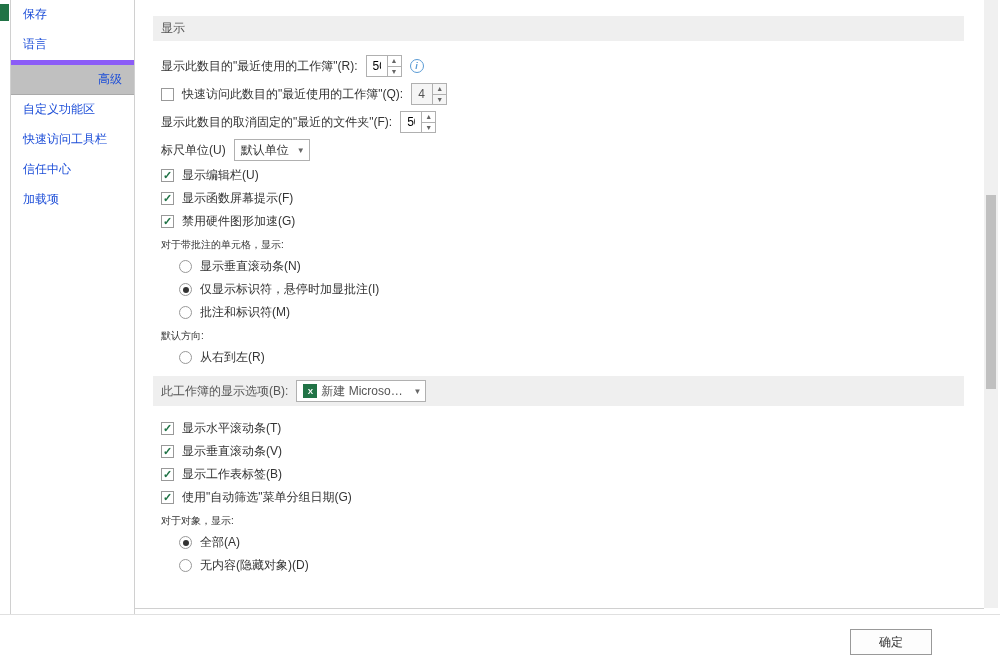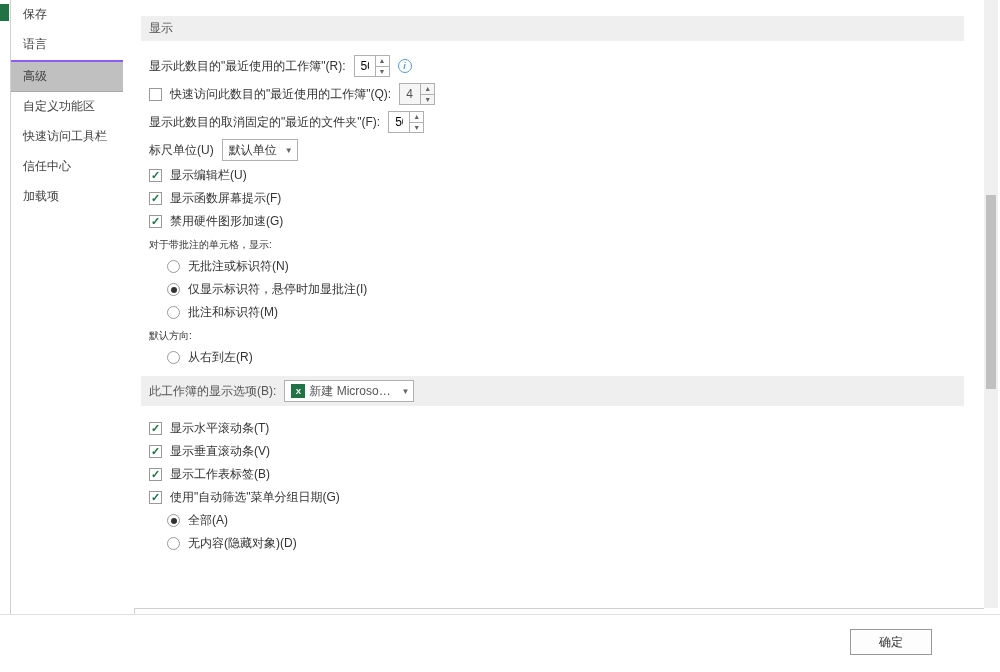--- a/index.html
+++ b/index.html
@@ -39,32 +39,33 @@
     .sidebar {
       position: absolute;
       left: 11px; top: 0;
       width: 124px; height: 630px;
       background: #fff;
       border-right: 1px solid #d0d0d0;
     }
     .sidebar-item {
       padding: 6px 12px;
       font-size: 12px;
-      color: #404040;
+      color: #1d4ed8;
       cursor: pointer;
       border-bottom: 1px solid transparent;
     }
     .sidebar-item.selected {
       background: #c0c0c0;
-      border-top: 2px solid #8b5cf6;
+      border-top: 5px solid #8b5cf6;
       border-bottom: 1px solid #aaa;
+      text-align: right;
     }
     .content {
       position: absolute;
-      left: 123px; top: 0;
+      left: 135px; top: 0;
       right: 16px;
       height: 608px;
       padding: 6px 20px 6px 18px;
       overflow: hidden;
       background: #fff;
     }
     .section-header {
       background: #efefef;
       padding: 4px 8px;
       font-size: 12px;
@@ -258,21 +259,21 @@
 
   <div class="form-row indent1">
     <span class="checkbox checked"></span>
     <span class="form-label">禁用硬件图形加速(G)</span>
   </div>
 
   <div class="plain-text">对于带批注的单元格，显示:</div>
 
   <div class="form-row indent2">
     <span class="radio"></span>
-    <span class="form-label">无批注或标识符(N)</span>
+    <span class="form-label">显示垂直滚动条(N)</span>
   </div>
   <div class="form-row indent2">
     <span class="radio checked"></span>
     <span class="form-label">仅显示标识符，悬停时加显批注(I)</span>
   </div>
   <div class="form-row indent2">
     <span class="radio"></span>
     <span class="form-label">批注和标识符(M)</span>
   </div>
 
@@ -302,20 +303,21 @@
   </div>
   <div class="form-row indent1">
     <span class="checkbox checked"></span>
     <span class="form-label">显示工作表标签(B)</span>
   </div>
   <div class="form-row indent1">
     <span class="checkbox checked"></span>
     <span class="form-label">使用"自动筛选"菜单分组日期(G)</span>
   </div>
 
+  <div class="plain-text">对于对象，显示:</div>
 
   <div class="form-row indent2">
     <span class="radio checked"></span>
     <span class="form-label">全部(A)</span>
   </div>
   <div class="form-row indent2">
     <span class="radio"></span>
     <span class="form-label">无内容(隐藏对象)(D)</span>
   </div>
 

